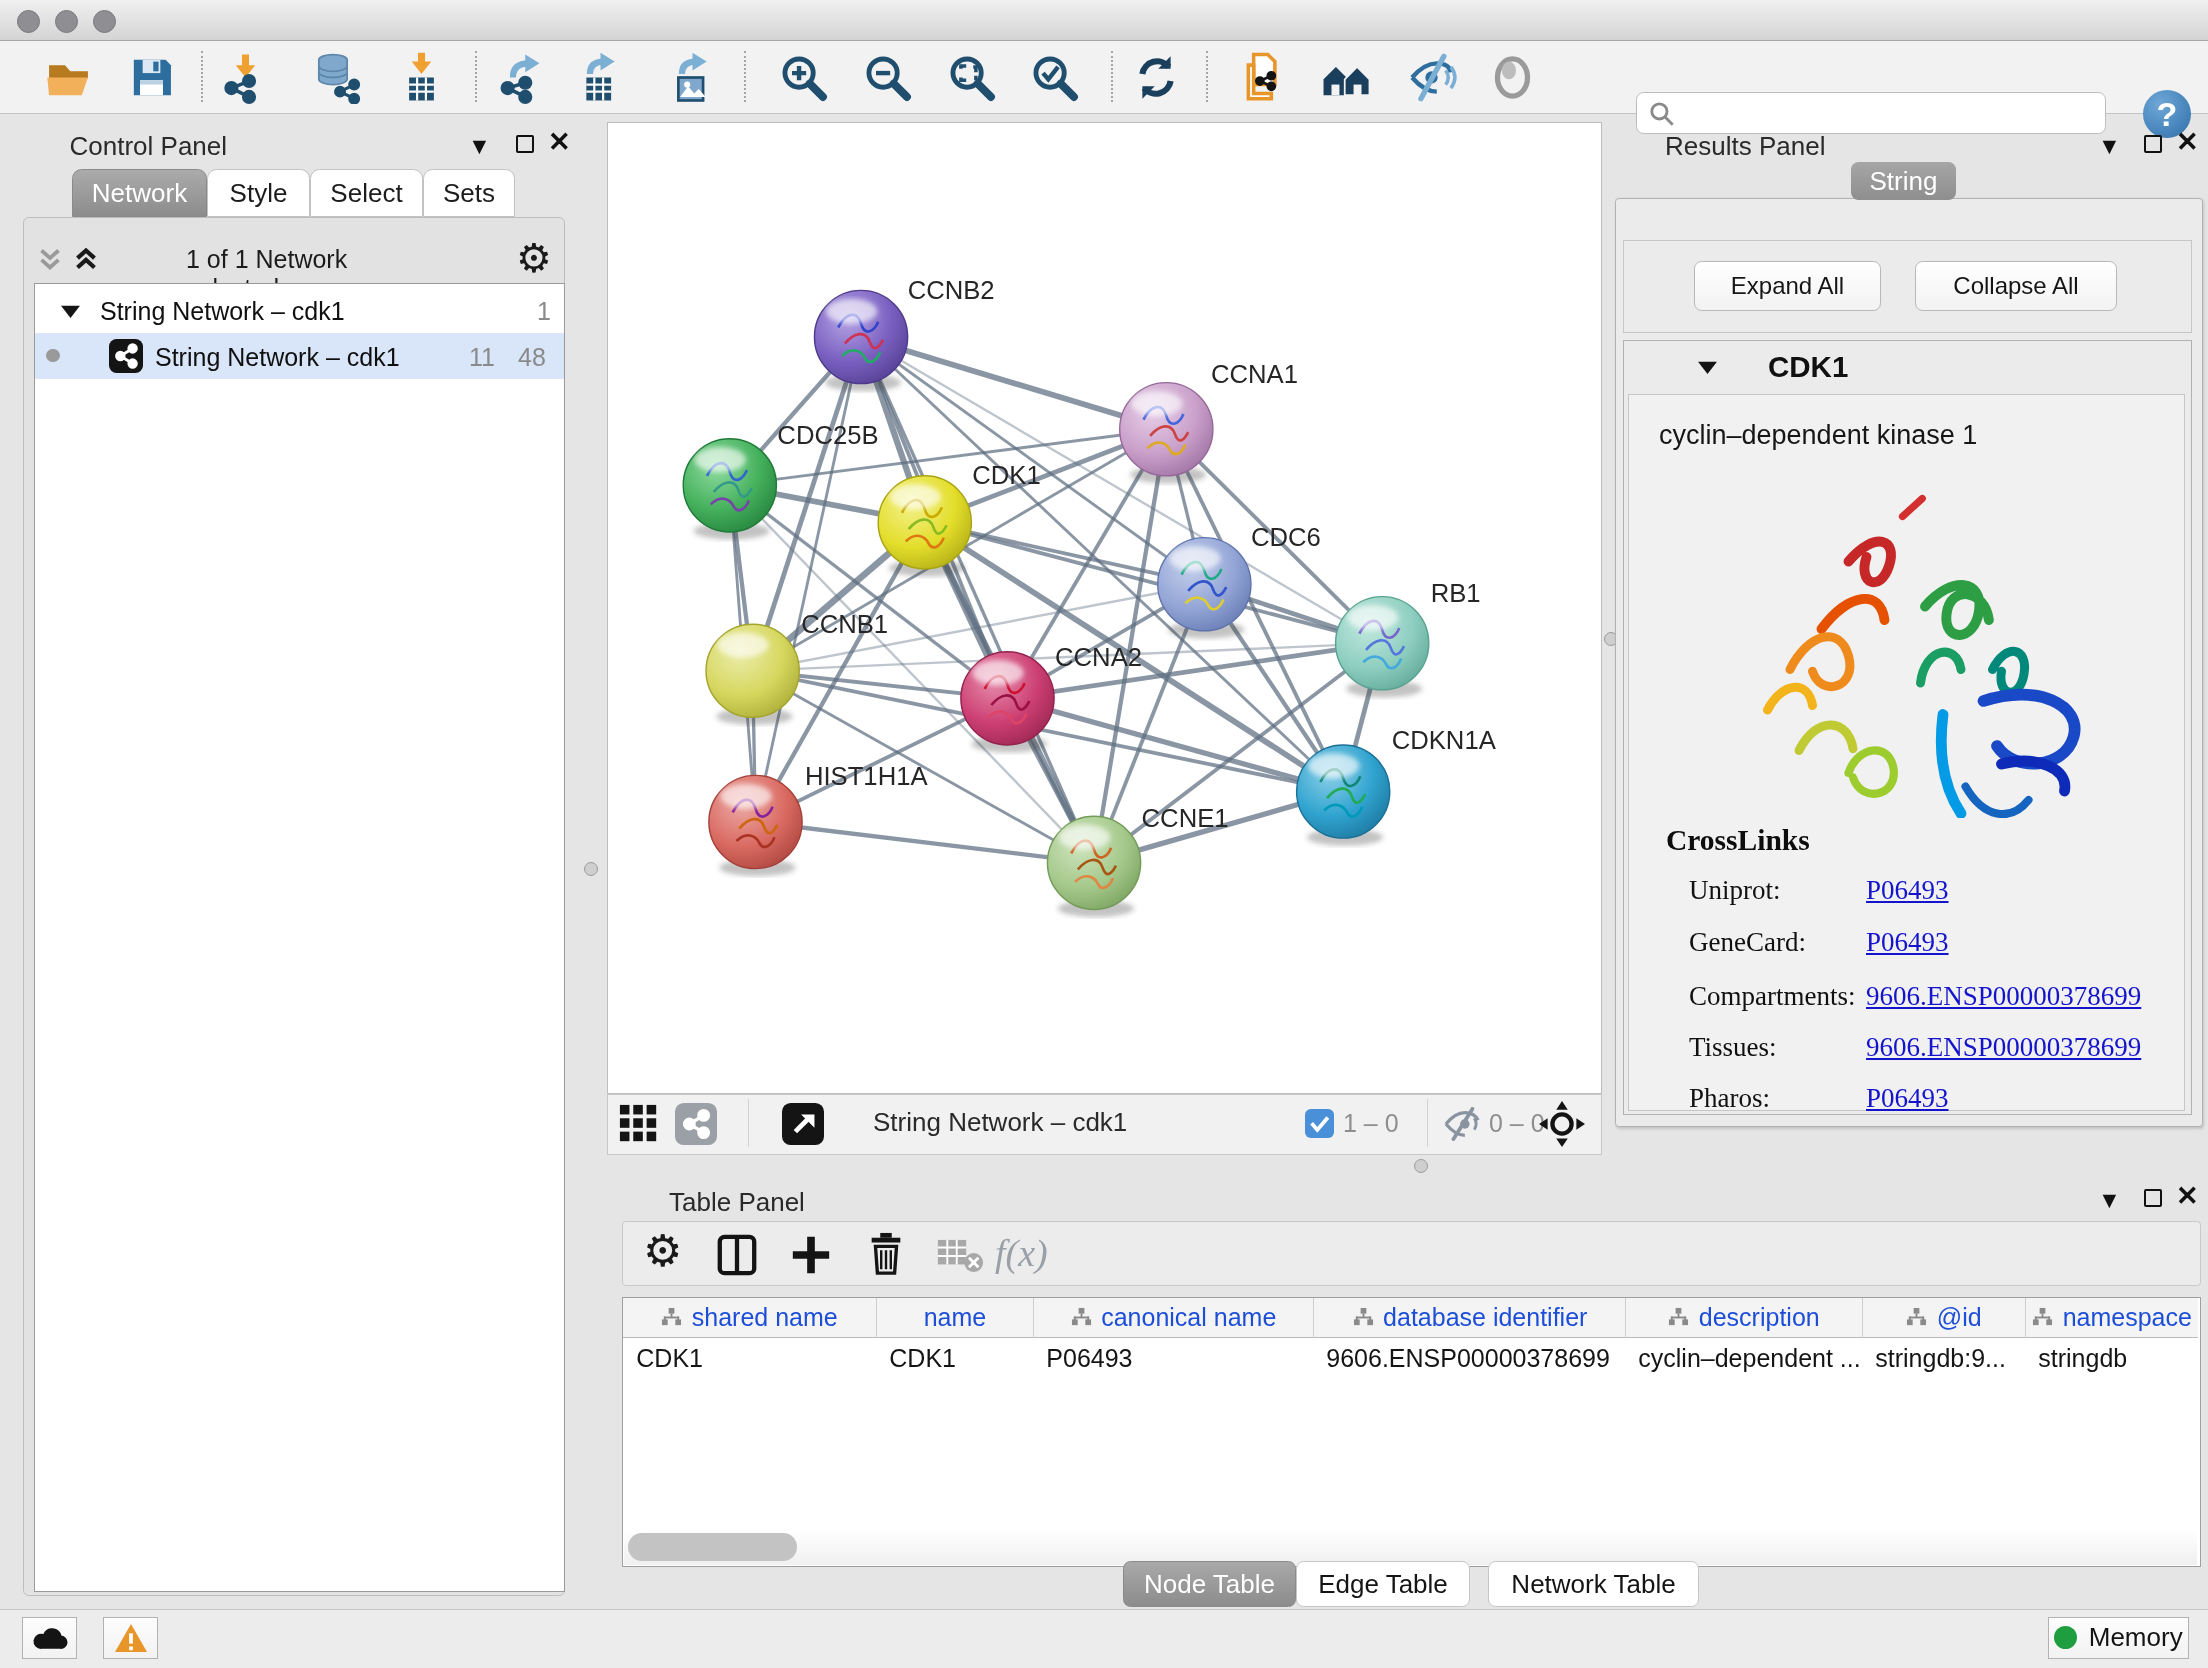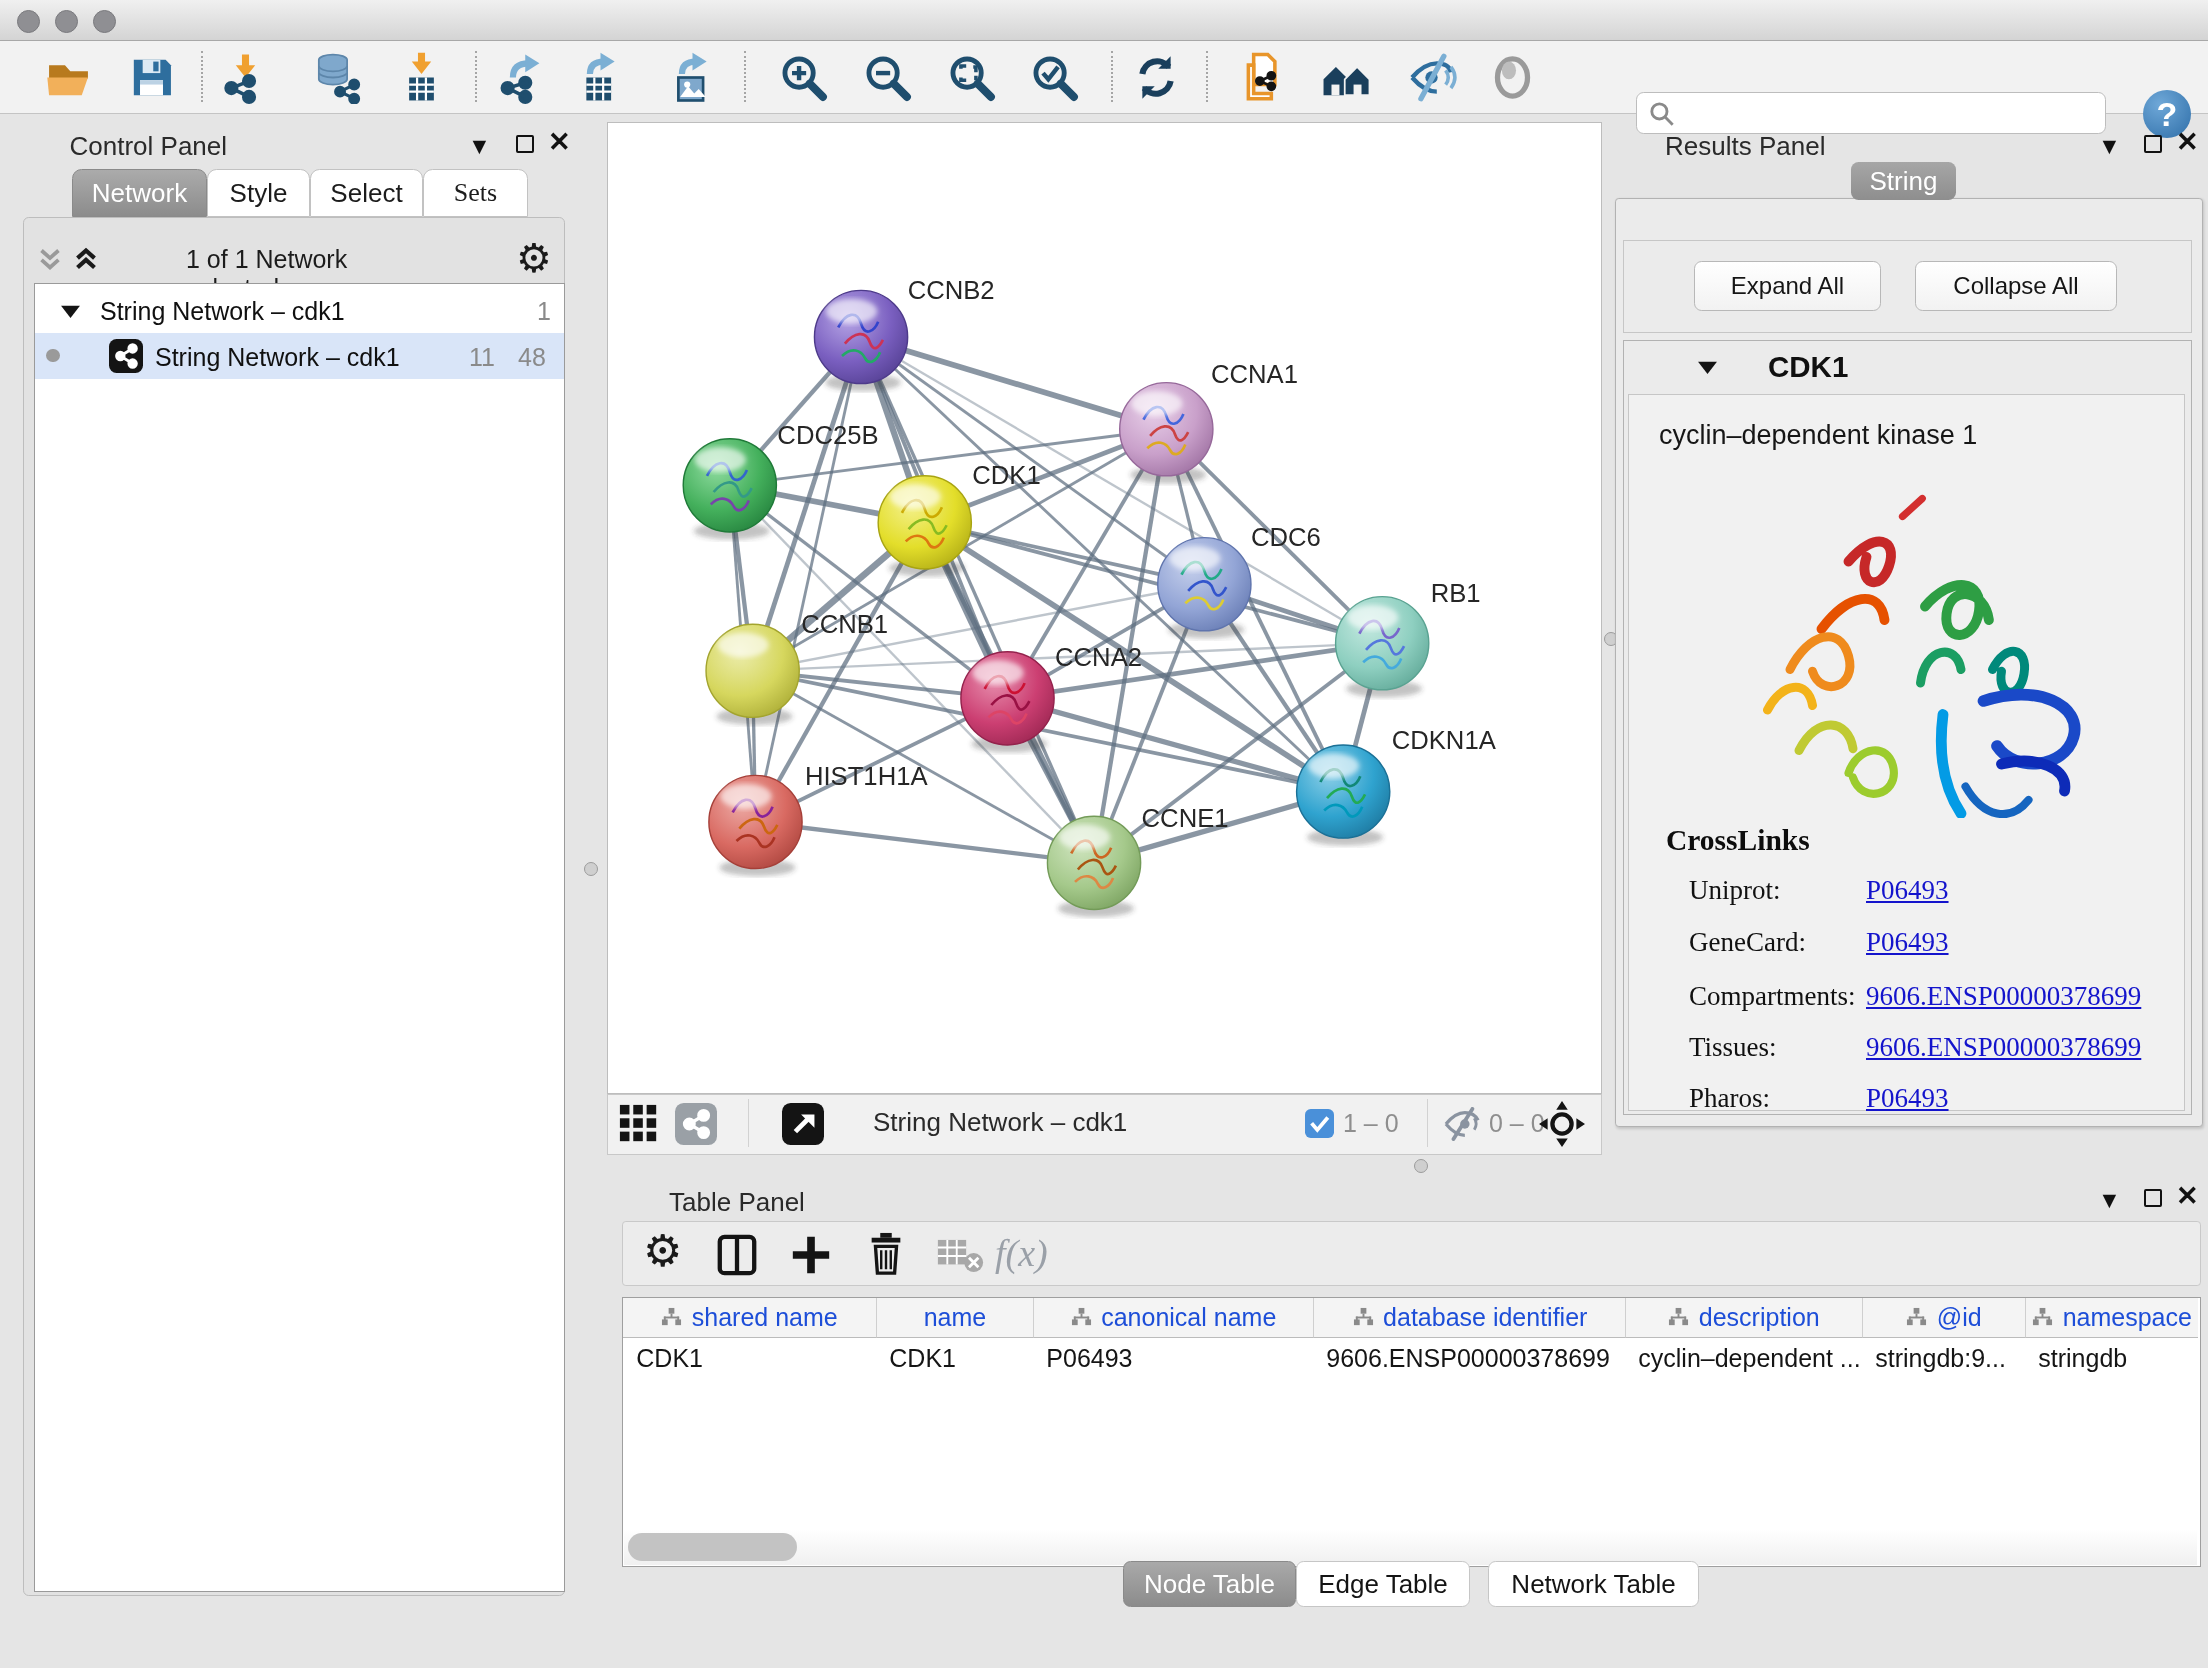--- a/index.html
+++ b/index.html
@@ -272,21 +272,21 @@
   <div>
     <div class="ptitle" style="left:28.5px;top:131px">Control Panel</div>
     <div class="picon" style="left:468px;top:135px">▼</div>
     <div class="float-ico" style="left:516px;top:135px"></div>
     <div class="close-ico" style="left:548px;top:131px">✕</div>
 
     <div id="cp-tabs">
         <div class="tab on" style="left: 72px; top: 169px; width: 135px;">Network</div>
         <div class="tab off" style="left: 207px; top: 169px; width: 103px;">Style</div>
         <div class="tab off" style="left: 310px; top: 169px; width: 113px;">Select</div>
-        <div class="tab off" style="left: 423px; top: 169px; width: 105px; font-family: Liberation Serif, serif;">Sets</div>
+        <div class="tab off" style="left: 423px; top: 169px; width: 92px;">Sets</div>
       </div>
 
     <div class="cp-box"></div>
     <svg style="position:absolute;left:34px;top:243px" width="32" height="32" viewBox="0 0 34 34">
         <g stroke="#9a9a9a" stroke-width="4" fill="none">
           <path d="M8 8l9 8 9-8M8 18l9 8 9-8"></path>
         </g>
       </svg>
     <svg style="position:absolute;left:70px;top:243px" width="32" height="32" viewBox="0 0 34 34">
         <g stroke="#1a1a1a" stroke-width="4.5" fill="none">
@@ -778,15 +778,33 @@
     <div class="hscroll">
         <div class="hthumb"></div>
       </div>
     <div id="bottom-tabs">
         <div class="btab on" style="left: 1123px; width: 173px;">Node Table</div>
         <div class="btab off" style="left: 1296px; width: 174px;">Edge Table</div>
         <div class="btab off" style="left: 1470px; width: 211px; margin-left: 18px;">Network Table</div>
       </div>
   </div>
 
+  <div class="statusbar">
+    <div class="sbtn" style="left:22px;width:55px">
+      <svg width="36" height="27" viewBox="0 0 38 28">
+          <path d="M10 26a8 8 0 1 1 2-15.6A10 10 0 0 1 31 12a7 7 0 0 1-1 14z" fill="#141414"></path>
+        </svg>
+    </div>
+    <div class="sbtn" style="left:103px;width:55px">
+      <svg width="36" height="32" viewBox="0 0 38 34">
+          <path d="M19 2l17 30H2z" fill="#e8952a"></path>
+          <rect x="17" y="12" width="4" height="11" fill="#fff"></rect>
+          <rect x="17" y="26" width="4" height="4" fill="#fff"></rect>
+        </svg>
+    </div>
+    <div class="sbtn" style="left:2048px;width:141px">
+      <span class="memdot" style="background: rgb(30, 158, 62);"></span>
+      <span style="font-size:26px;color:#141414">Memory</span>
+    </div>
+  </div>
 
 </div>
 
 
 </body></html>

